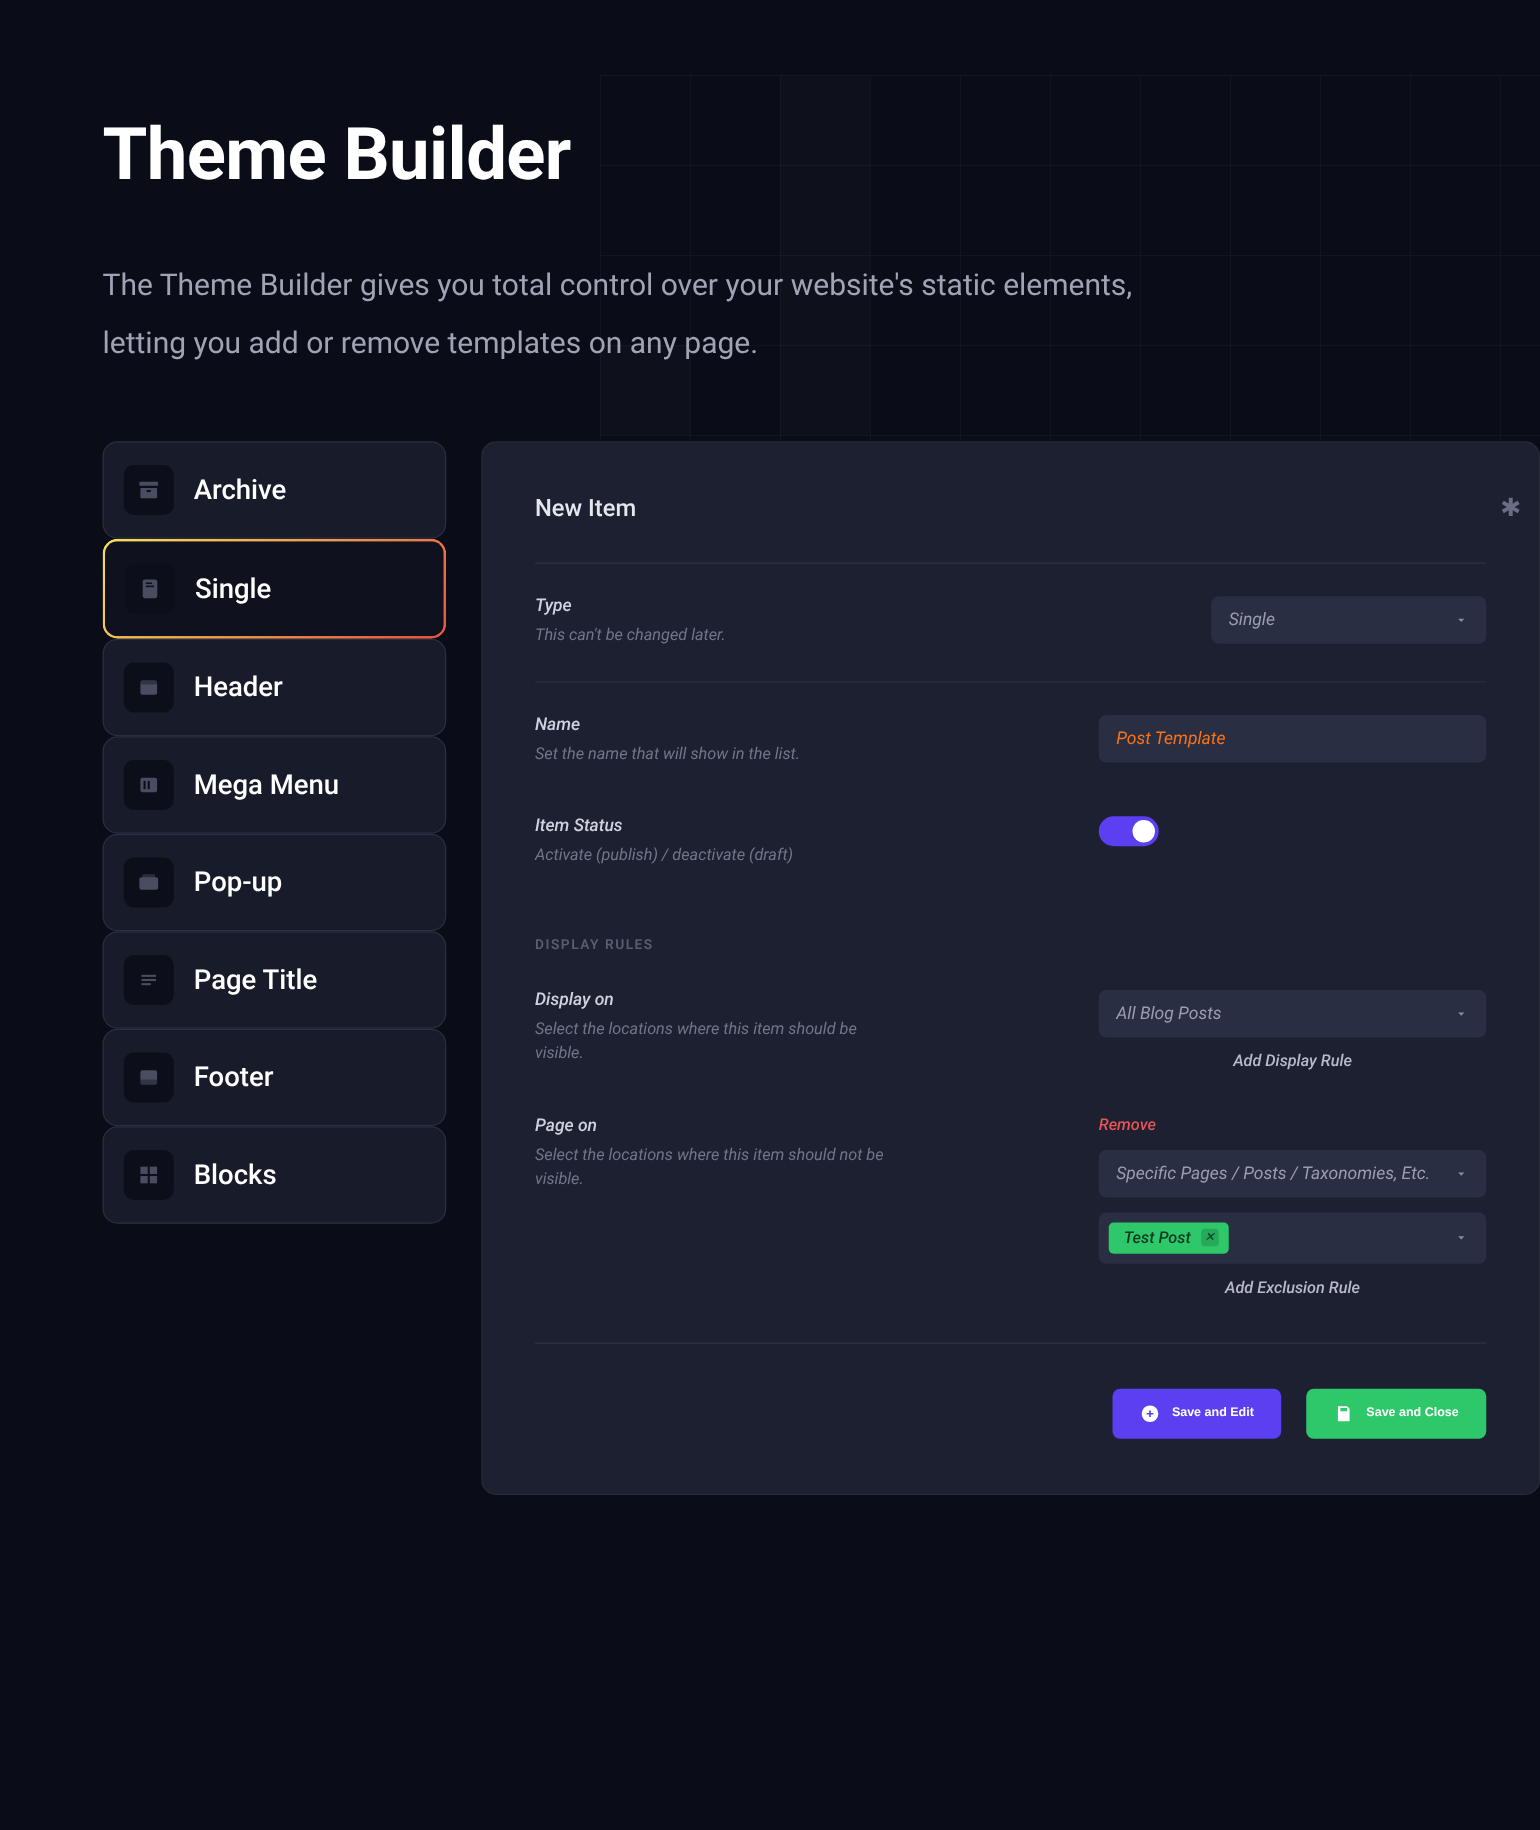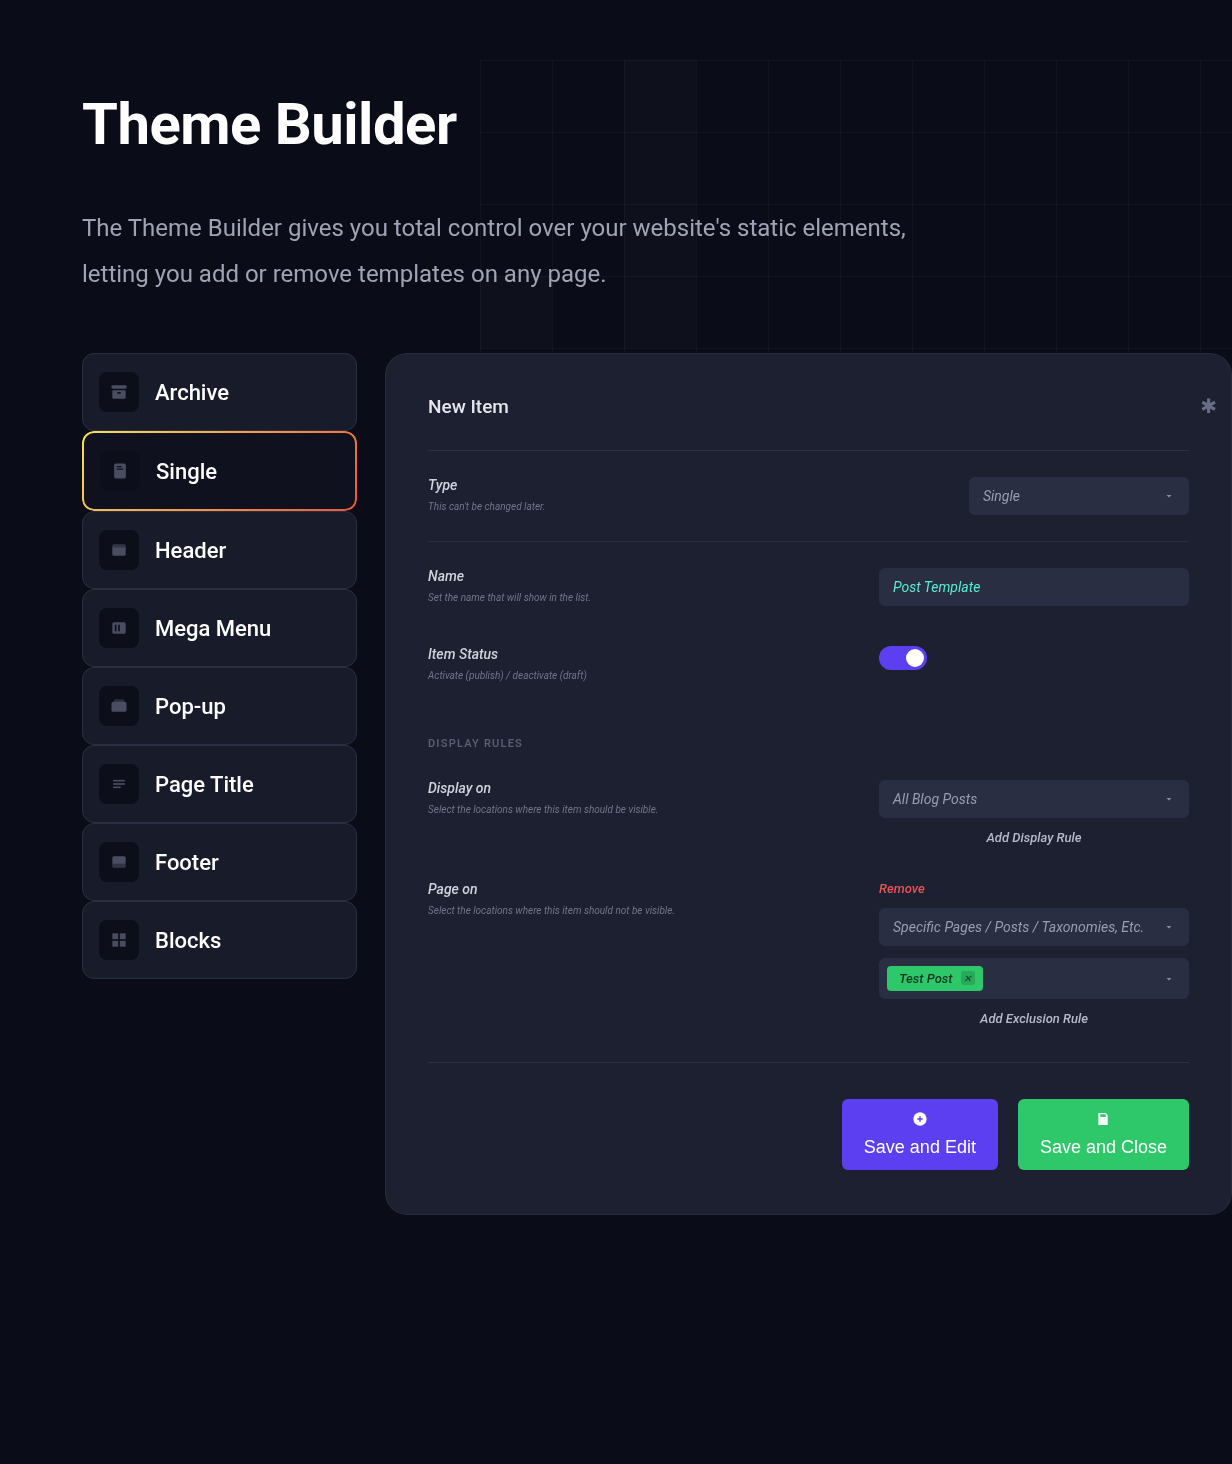--- a/index.html
+++ b/index.html
@@ -127,21 +127,21 @@
     }
 
     .sidebar-label {
       font-size: 22px;
       font-weight: 500;
       color: #fff;
     }
 
     .panel {
       background: #1c2030;
-      border-radius: 22px;
+      border-radius: 12px;
       flex: 1;
       padding: 40px 42px 44px 42px;
       min-height: 780px;
       position: relative;
       border: 1px solid rgba(255,255,255,0.05);
     }
 
     .panel-header {
       display: flex;
       justify-content: space-between;
@@ -183,21 +183,21 @@
     }
 
     .form-label {
       font-size: 14px;
       color: #d0d2de;
       font-weight: 500;
       margin-bottom: 6px;
     }
 
     .form-hint {
-      font-size: 10px;
+      font-size: 13px;
       color: #72758a;
       line-height: 1.5;
     }
 
     .form-control {
       flex: 1;
       max-width: 310px;
       display: flex;
       flex-direction: column;
       gap: 12px;
@@ -211,21 +211,21 @@
       color: #9a9db2;
       display: flex;
       justify-content: space-between;
       align-items: center;
       cursor: pointer;
       border: none;
       width: 100%;
     }
 
     .input-box {
-      color: #5eead4;
+      color: #f97316;
       cursor: text;
     }
 
     .chevron {
       width: 12px;
       height: 12px;
       fill: #8a8da0;
     }
 
     .toggle {
@@ -311,26 +311,25 @@
       border-top: 1px solid rgba(255,255,255,0.08);
       margin-top: 10px;
     }
 
     .btn {
       display: inline-flex;
       align-items: center;
       gap: 10px;
       padding: 12px 22px;
       border-radius: 6px;
-      font-size: 18px;
-      font-weight: 400;
+      font-size: 10px;
+      font-weight: 700;
       cursor: pointer;
       border: none;
       color: #fff;
-      flex-direction: column;
     }
 
     .btn-primary { background: #5b3ff0; }
     .btn-success { background: #2ec76a; }
 
     .btn-icon {
       width: 16px;
       height: 16px;
       display:flex;
       align-items:center;

